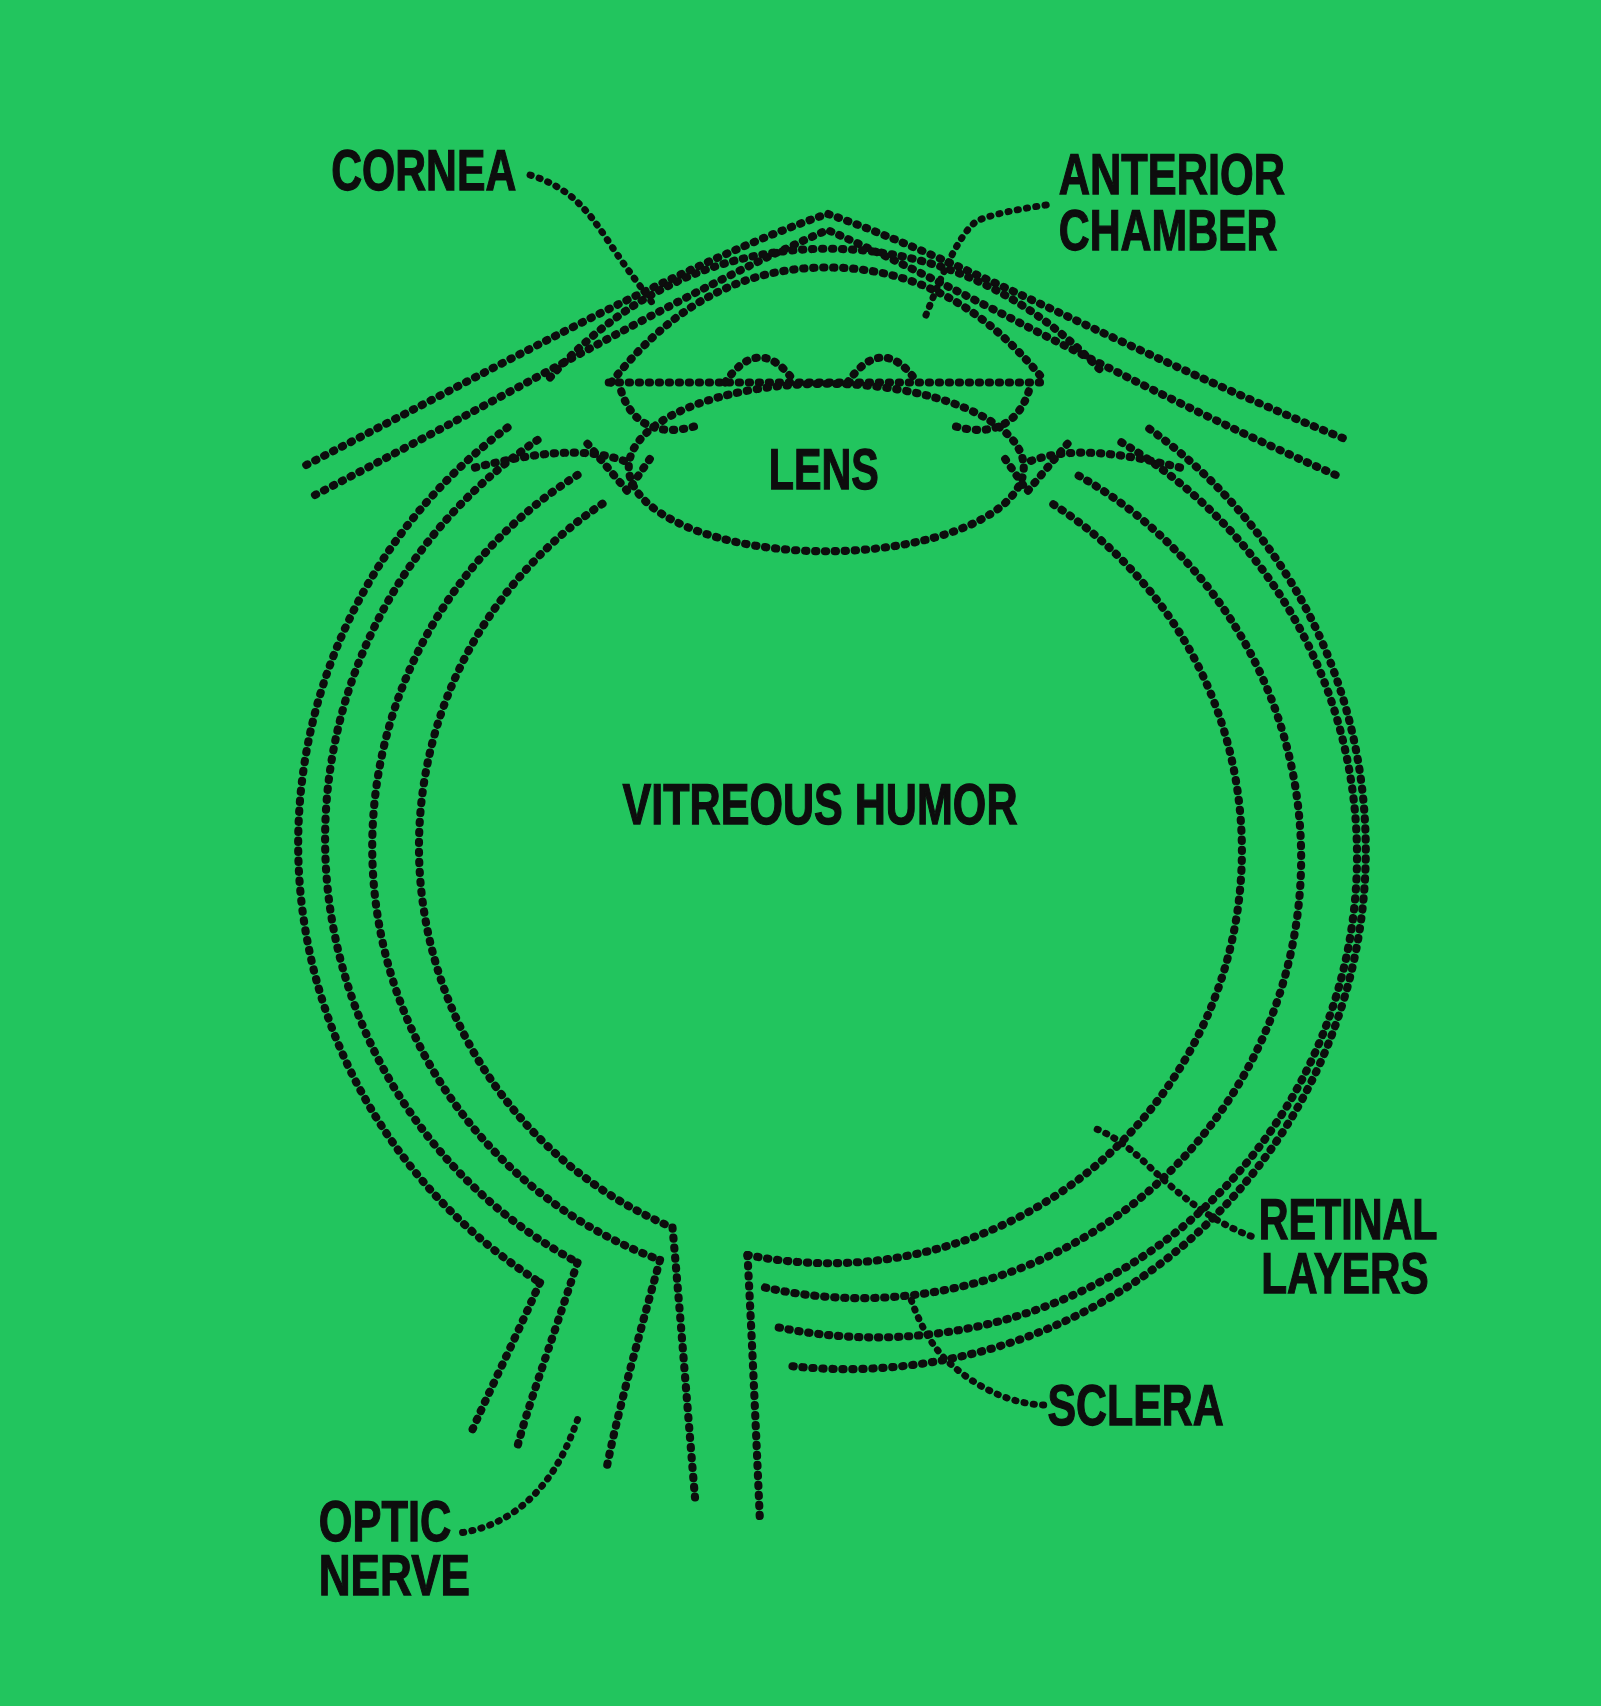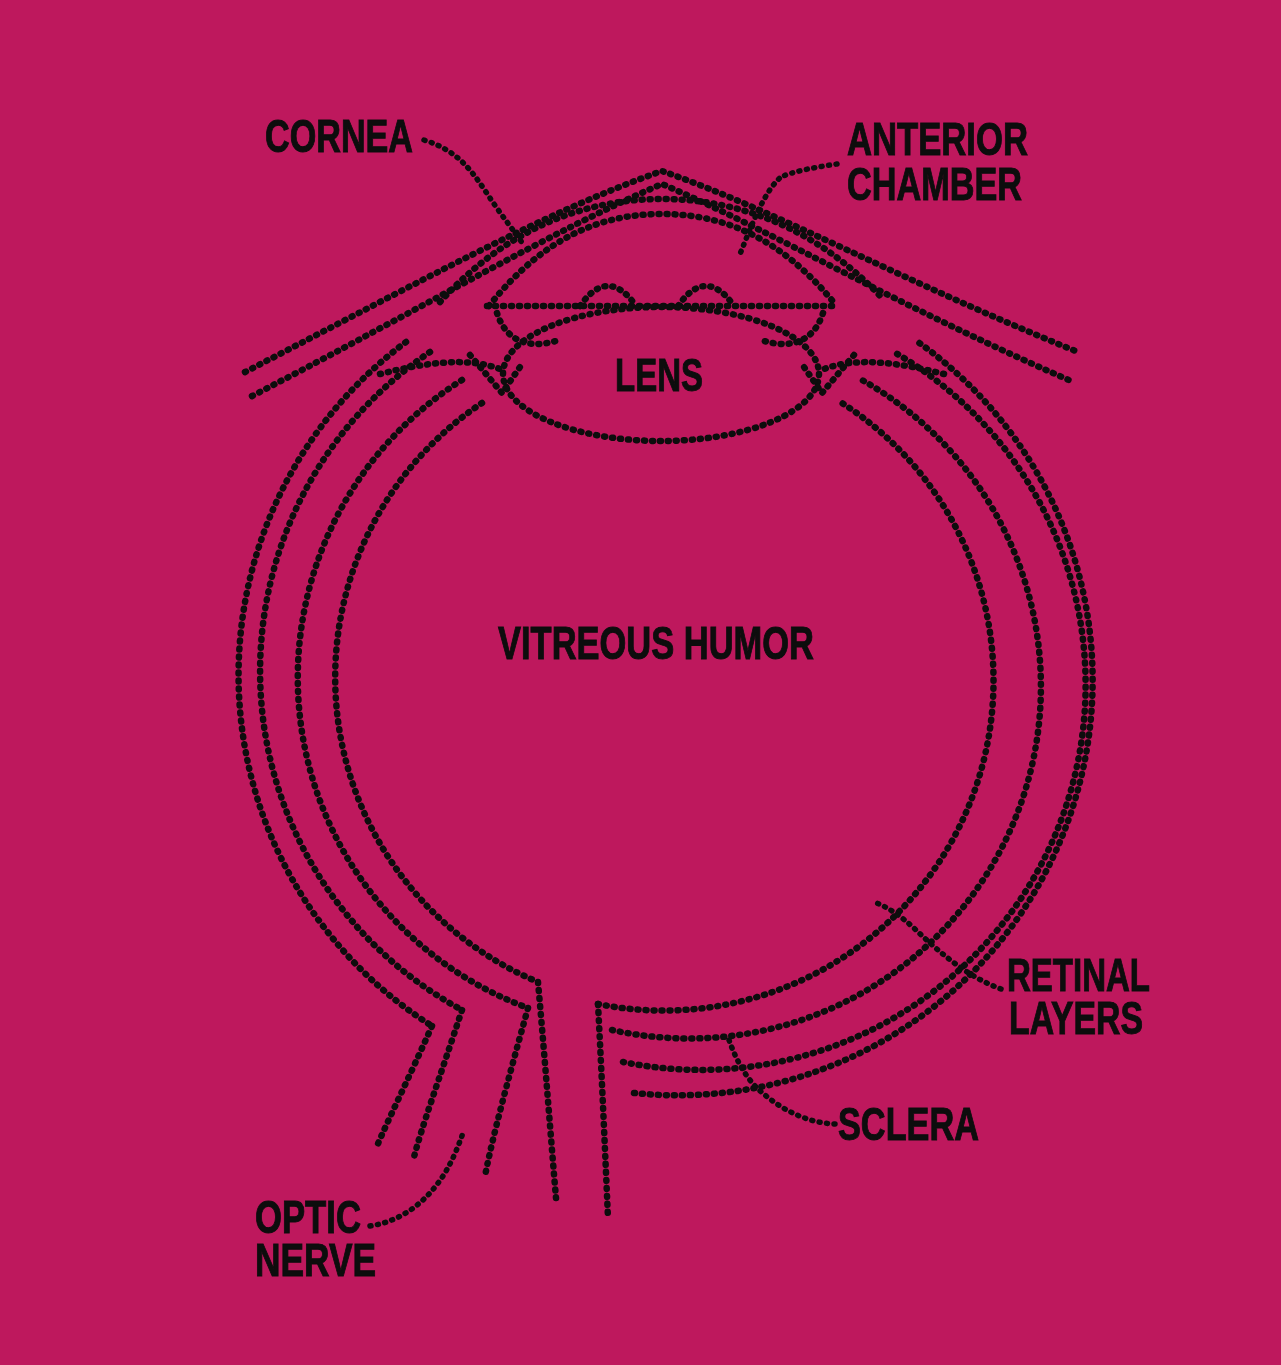--- a/index.html
+++ b/index.html
@@ -1,20 +1,20 @@
 <!DOCTYPE html>
 <html><head>
 <meta charset="utf-8">
 <style>
   html, body { margin: 0; padding: 0; background: #ffffff; }
   .stage {
     position: relative;
     width: 1281px;
     height: 1365px;
-    background: #be185d;
+    background: #22c55e;
     overflow: hidden;
   }
   svg { display: block; }
   
   .ln {
     fill: none;
     stroke: #0d0d0d;
     stroke-width: 6.5;
     stroke-linecap: round;
     stroke-dasharray: 1 7;

